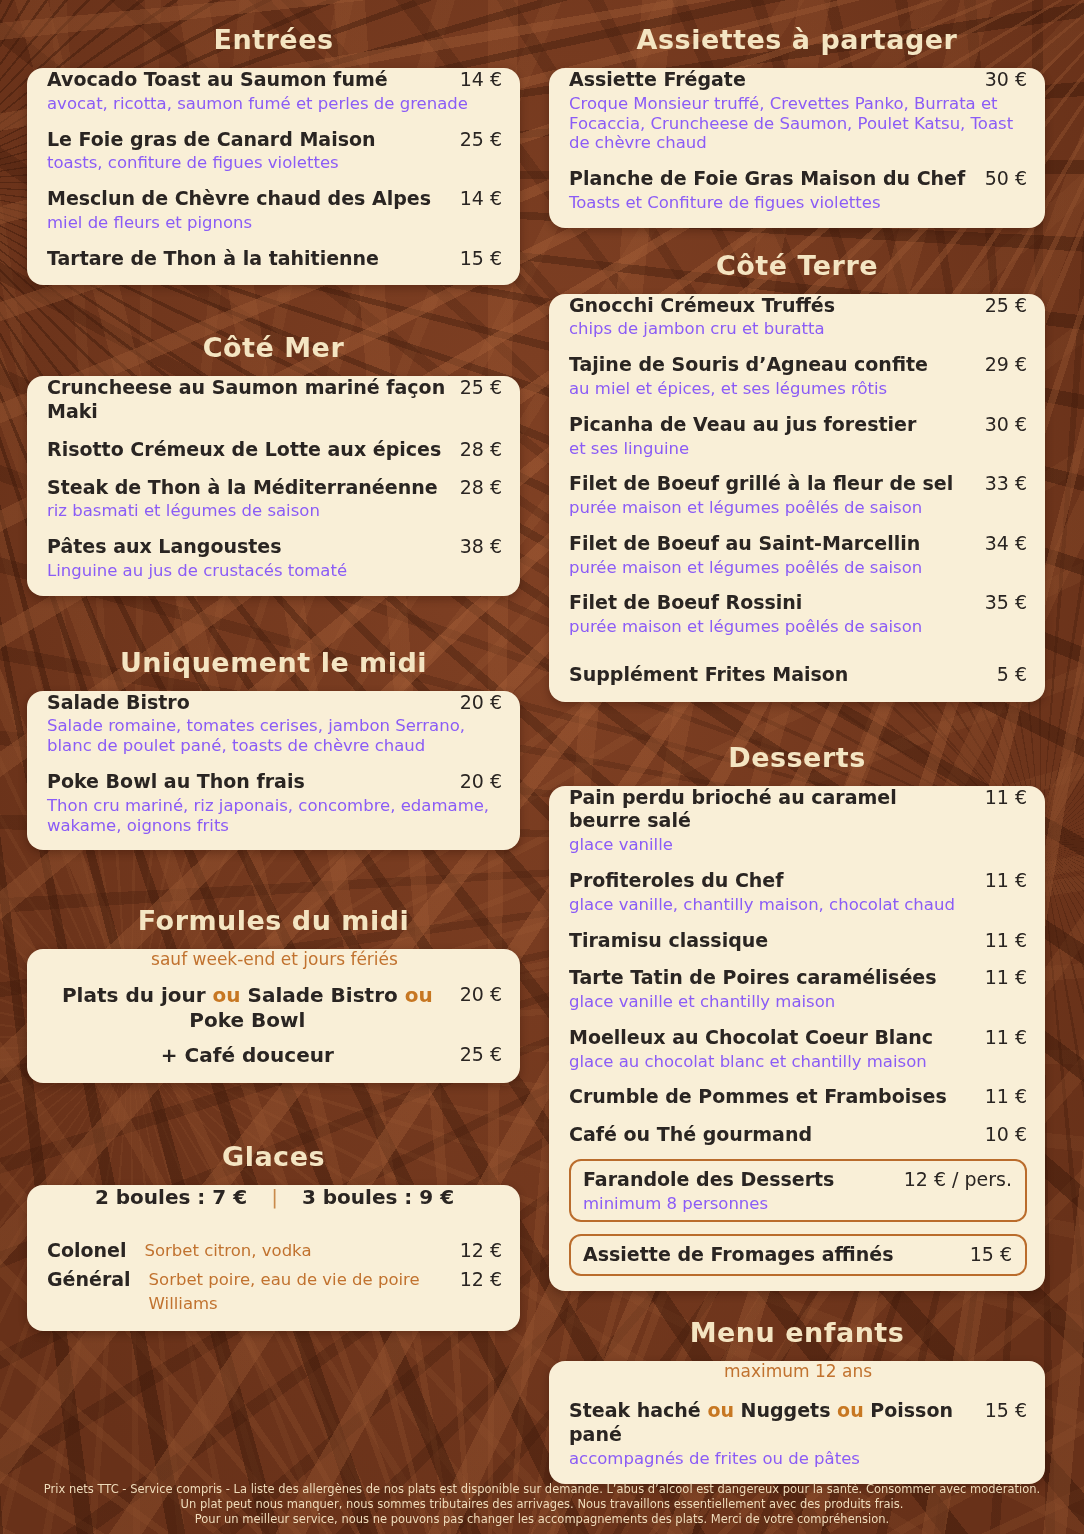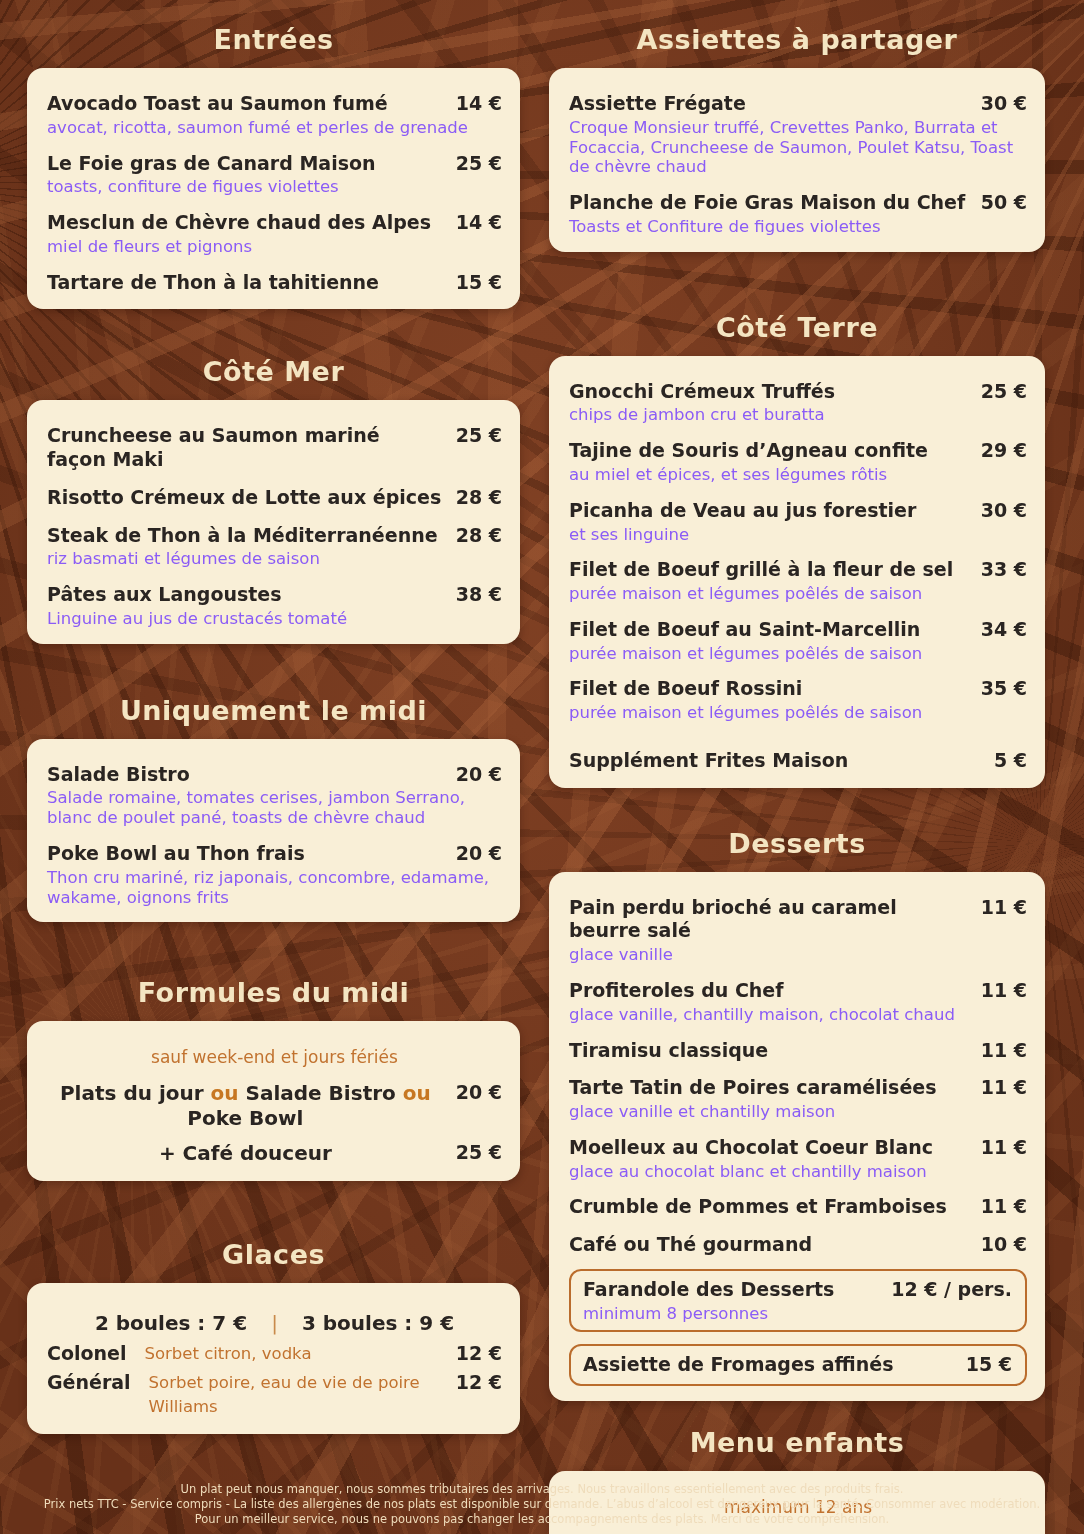--- a/index.html
+++ b/index.html
@@ -12,48 +12,48 @@
       repeating-conic-gradient(from 28deg at -8% 12%, rgba(66,26,9,0.45) 0deg 0.7deg, rgba(0,0,0,0) 0.7deg 3.8deg),
       repeating-conic-gradient(from 140deg at 45% 115%, rgba(158,86,47,0.35) 0deg 1deg, rgba(0,0,0,0) 1deg 5deg),
       repeating-conic-gradient(from 318deg at 96% 55%, rgba(78,32,13,0.38) 0deg 0.8deg, rgba(0,0,0,0) 0.8deg 4.6deg),
       repeating-conic-gradient(from 80deg at 12% 68%, rgba(150,82,45,0.30) 0deg 0.9deg, rgba(0,0,0,0) 0.9deg 5.2deg),
       #79391D;
   }
   .col{position:absolute;top:0;}
   .col-left{left:27px;width:493px;}
   .col-right{left:549px;width:496px;}
   .sec-title{margin:0 0 13px;text-align:center;color:#F4E5C2;font-size:27px;font-weight:bold;letter-spacing:.5px;}
-  .panel{background:#F9EFD7;border-radius:16px;padding:24px 18px 15px 20px;box-shadow:0 3px 9px rgba(40,12,0,.33);}
+  .panel{background:#F9EFD7;border-radius:16px;padding:0 18px 15px 20px;box-shadow:0 3px 9px rgba(40,12,0,.33);}
   .row{display:flex;justify-content:space-between;align-items:flex-start;gap:12px;}
   .name{color:#2A2522;font-weight:bold;font-size:19px;line-height:1.25;white-space:pre-wrap;}
-  .price{color:#2A2522;font-weight:bold;font-size:19px;line-height:1.25;white-space:nowrap;}
+  .price{color:#2A2522;font-weight:normal;font-size:19px;line-height:1.25;white-space:nowrap;}
   .desc{color:#8b5cf6;font-size:16.5px;line-height:1.2;margin-top:2px;}
   .desc:empty{display:none;}
   .item + .item{margin-top:14px;}
   .gap{margin-top:26px !important;}
   .accent{color:#C77722;}
   .note{color:#C1722F;font-size:17px;text-align:center;margin:2px 0 14px;}
   .frow{display:flex;align-items:flex-start;gap:12px;}
   .frow + .frow{margin-top:10px;}
   .ftext{flex:1;text-align:center;color:#2A2522;font-weight:bold;font-size:20px;line-height:1.25;white-space:pre-wrap;}
   .scoops{display:flex;justify-content:center;gap:24px;color:#2A2522;font-weight:bold;font-size:20px;margin:4px 0 2px;}
   .scoops .divider{color:#C98A4B;font-weight:normal;}
   .flavors{margin-top:14px;}
   .flavors p{margin:0;color:#C1722F;font-size:16.5px;line-height:1.25;}
-  .special{display:flex;align-items:flex-start;gap:12px;margin-top:7px;}
+  .special{display:flex;align-items:flex-start;gap:12px;margin-top:30px;}
   .special + .special{margin-top:5px;}
   .sname{color:#2A2522;font-weight:bold;font-size:19px;line-height:1.25;}
   .sdesc{flex:1;color:#C1722F;font-size:16.5px;line-height:1.45;margin-left:6px;}
   .box{border:2px solid #BA6C2C;border-radius:12px;padding:7px 13px 7px 12px;margin-top:12px;}
   .footer{position:absolute;left:0;right:0;bottom:7px;text-align:center;color:#EFDCBB;font-size:11.5px;line-height:15px;}
   .mt-sec-l2{margin-top:47px;}
   .mt-sec-l3{margin-top:51px;}
   .mt-sec-l4{margin-top:55px;}
   .mt-sec-l5{margin-top:58px;}
-  .mt-sec-r2{margin-top:60px;}
+  .mt-sec-r2{margin-top:22px;}
   .mt-sec-r3{margin-top:40px;}
   .mt-sec-r4{margin-top:26px;}
   .pt-top{padding-top:24px;}
 </style>
 </head>
 <body>
 
 <div class="page">
 
   <div class="col col-left">
@@ -335,18 +335,18 @@
           </div>
           <div class="desc">accompagnés de frites ou de pâtes</div>
         </div>
 
       </div>
     </section>
 
   </div>
 
   <div class="footer">
+    <div>Prix nets TTC - Service compris - La liste des allergènes de nos plats est disponible sur demande. L’abus d’alcool est dangereux pour la santé. Consommer avec modération.</div>
     <div>Un plat peut nous manquer, nous sommes tributaires des arrivages. Nous travaillons essentiellement avec des produits frais.</div>
-    <div>Prix nets TTC - Service compris - La liste des allergènes de nos plats est disponible sur demande. L’abus d’alcool est dangereux pour la santé. Consommer avec modération.</div>
     <div>Pour un meilleur service, nous ne pouvons pas changer les accompagnements des plats. Merci de votre compréhension.</div>
   </div>
 
 </div>
 
 </body></html>

